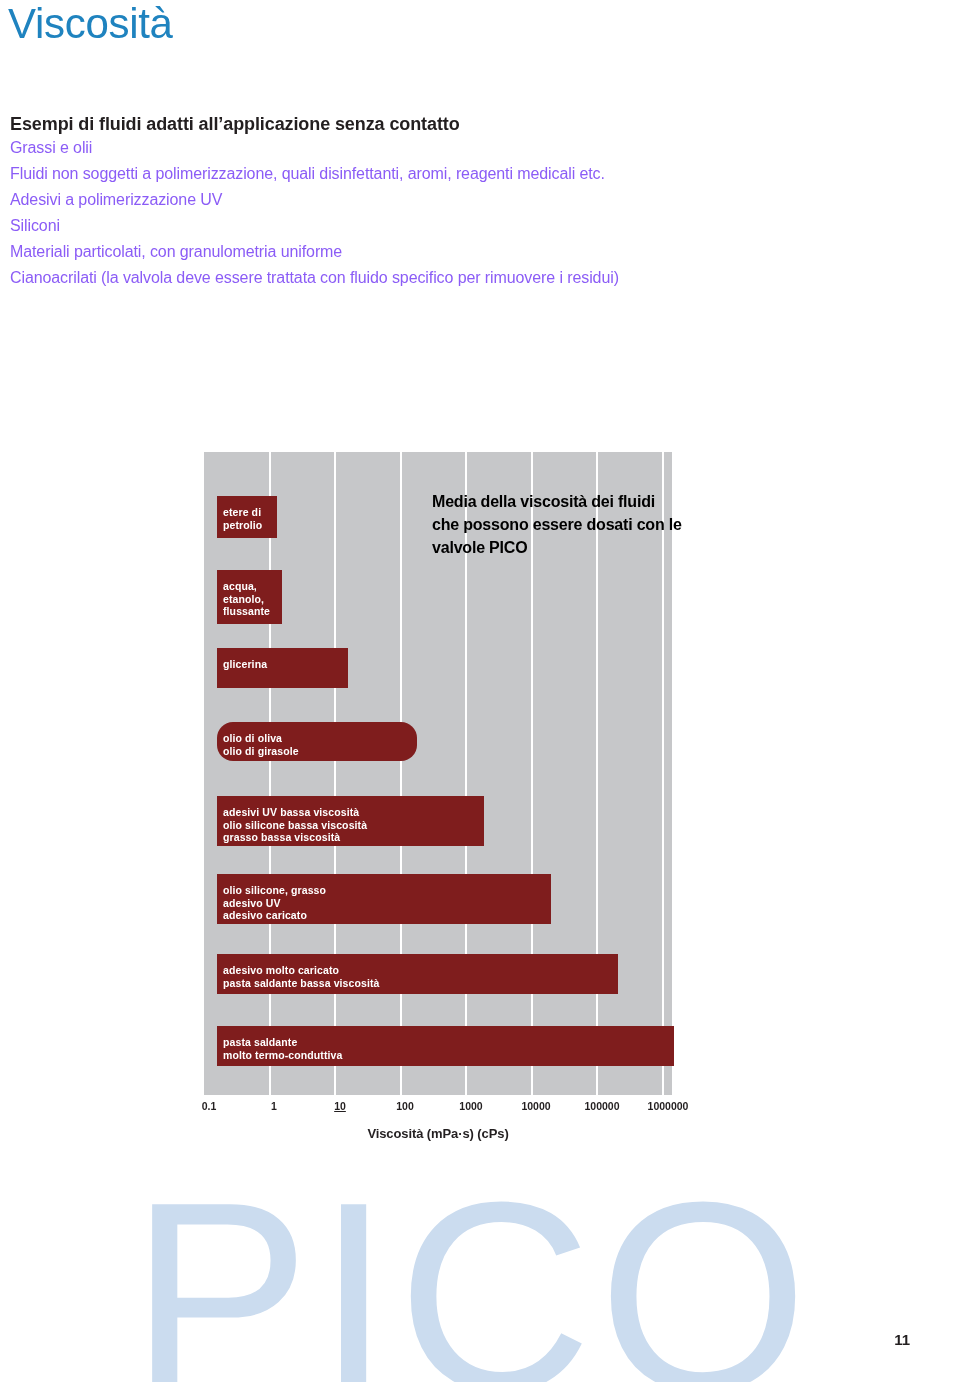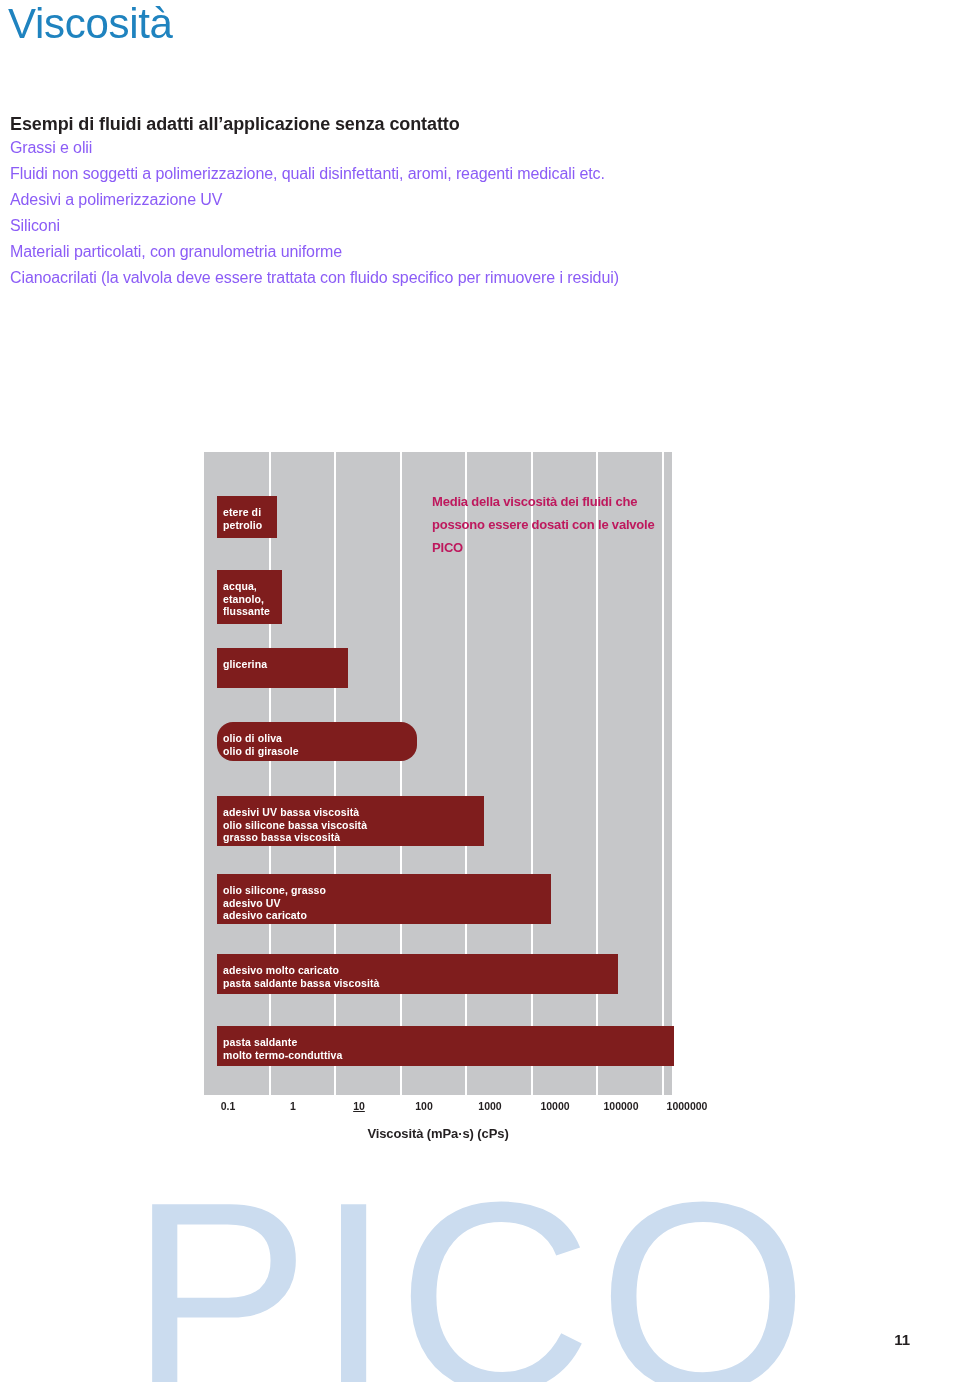--- a/index.html
+++ b/index.html
@@ -86,35 +86,34 @@
     font-weight: bold;
     letter-spacing: 0.1px;
     white-space: nowrap;
   }
 
   #chart-title {
     position: absolute;
     left: 228px;
     top: 38px;
     width: 250px;
-    font-size: 13px;
-    font-weight: bold;
-    color: #be185d;
+    font-size: 16px;
+    font-weight: bold;
+    color: #000000;
     line-height: 23px;
     letter-spacing: -0.2px;
   }
 
   
   #x-axis {
     position: absolute;
     left: 204px;
     top: 1100px;
     width: 468px;
     height: 20px;
-    margin-left: 19px;
   }
   .tick-label {
     position: absolute;
     top: 0;
     font-size: 10.5px;
     font-weight: bold;
     color: #231f20;
     transform: translateX(-50%);
     white-space: nowrap;
   }

